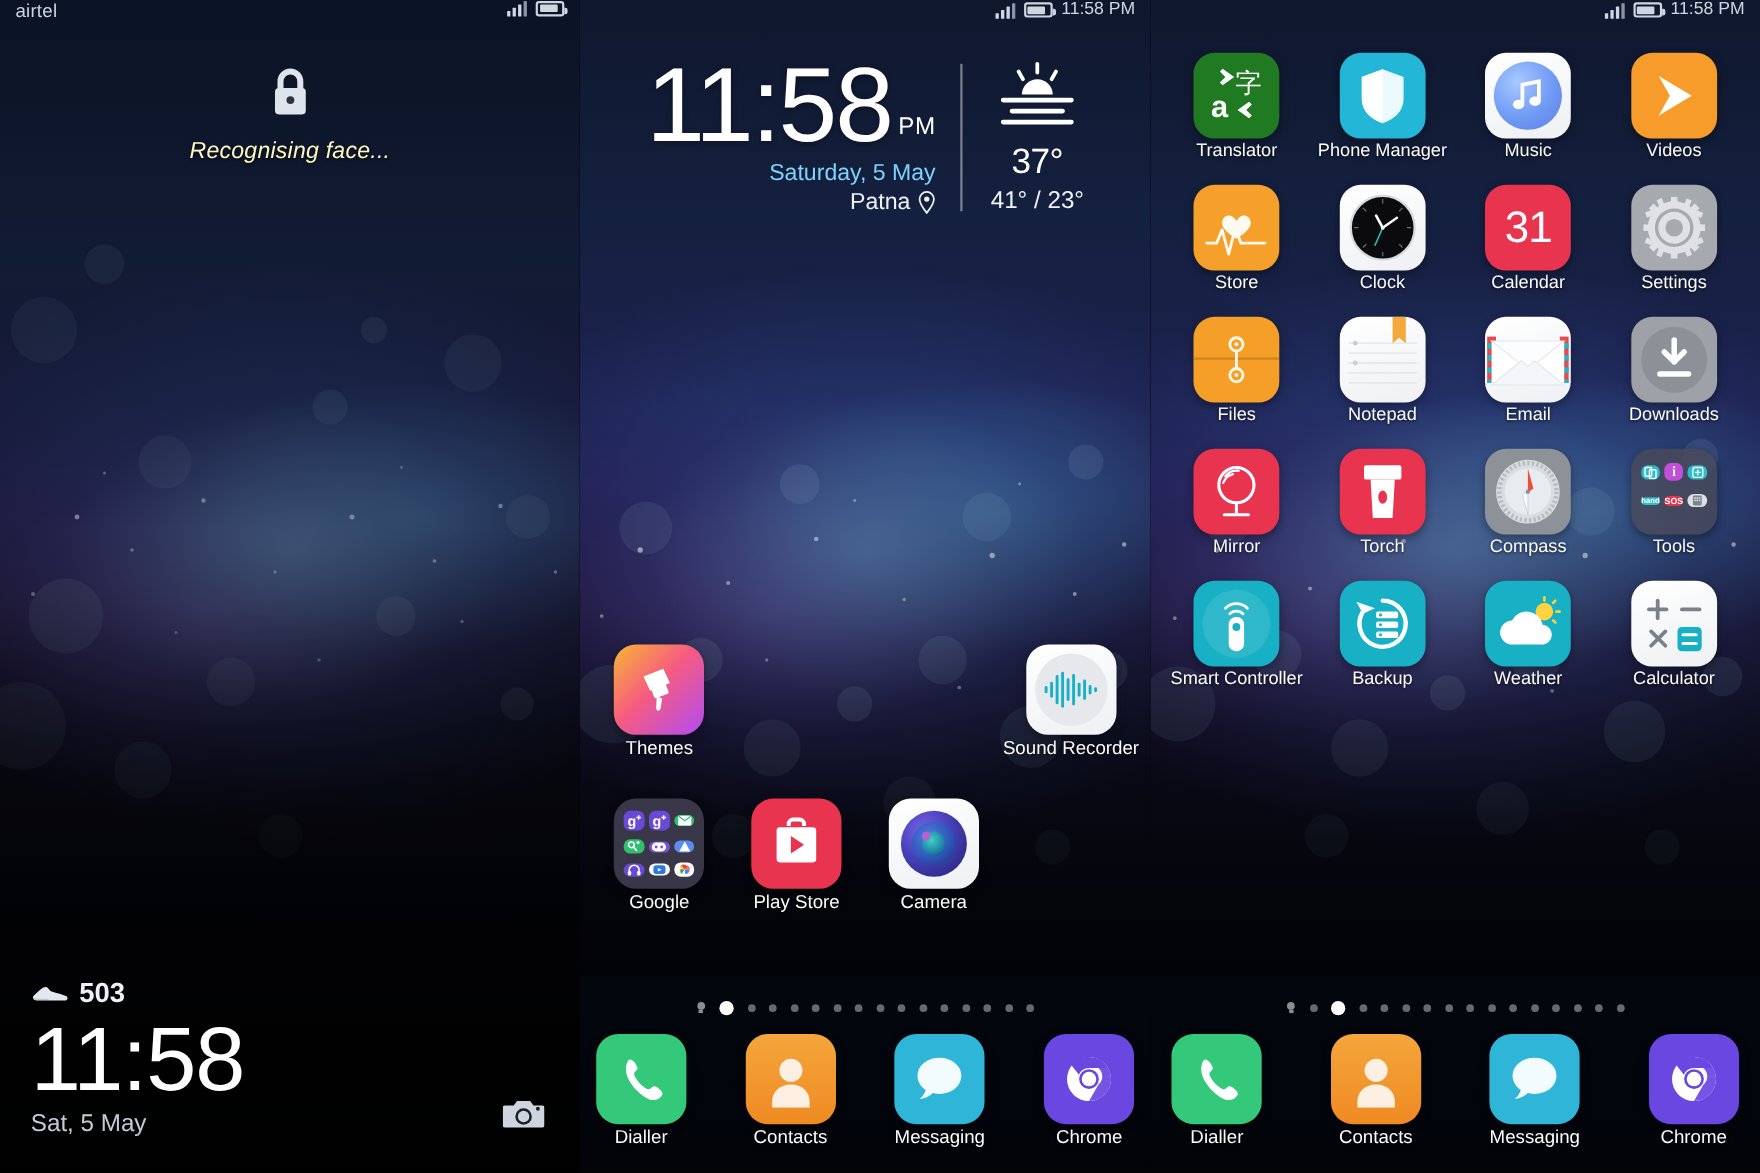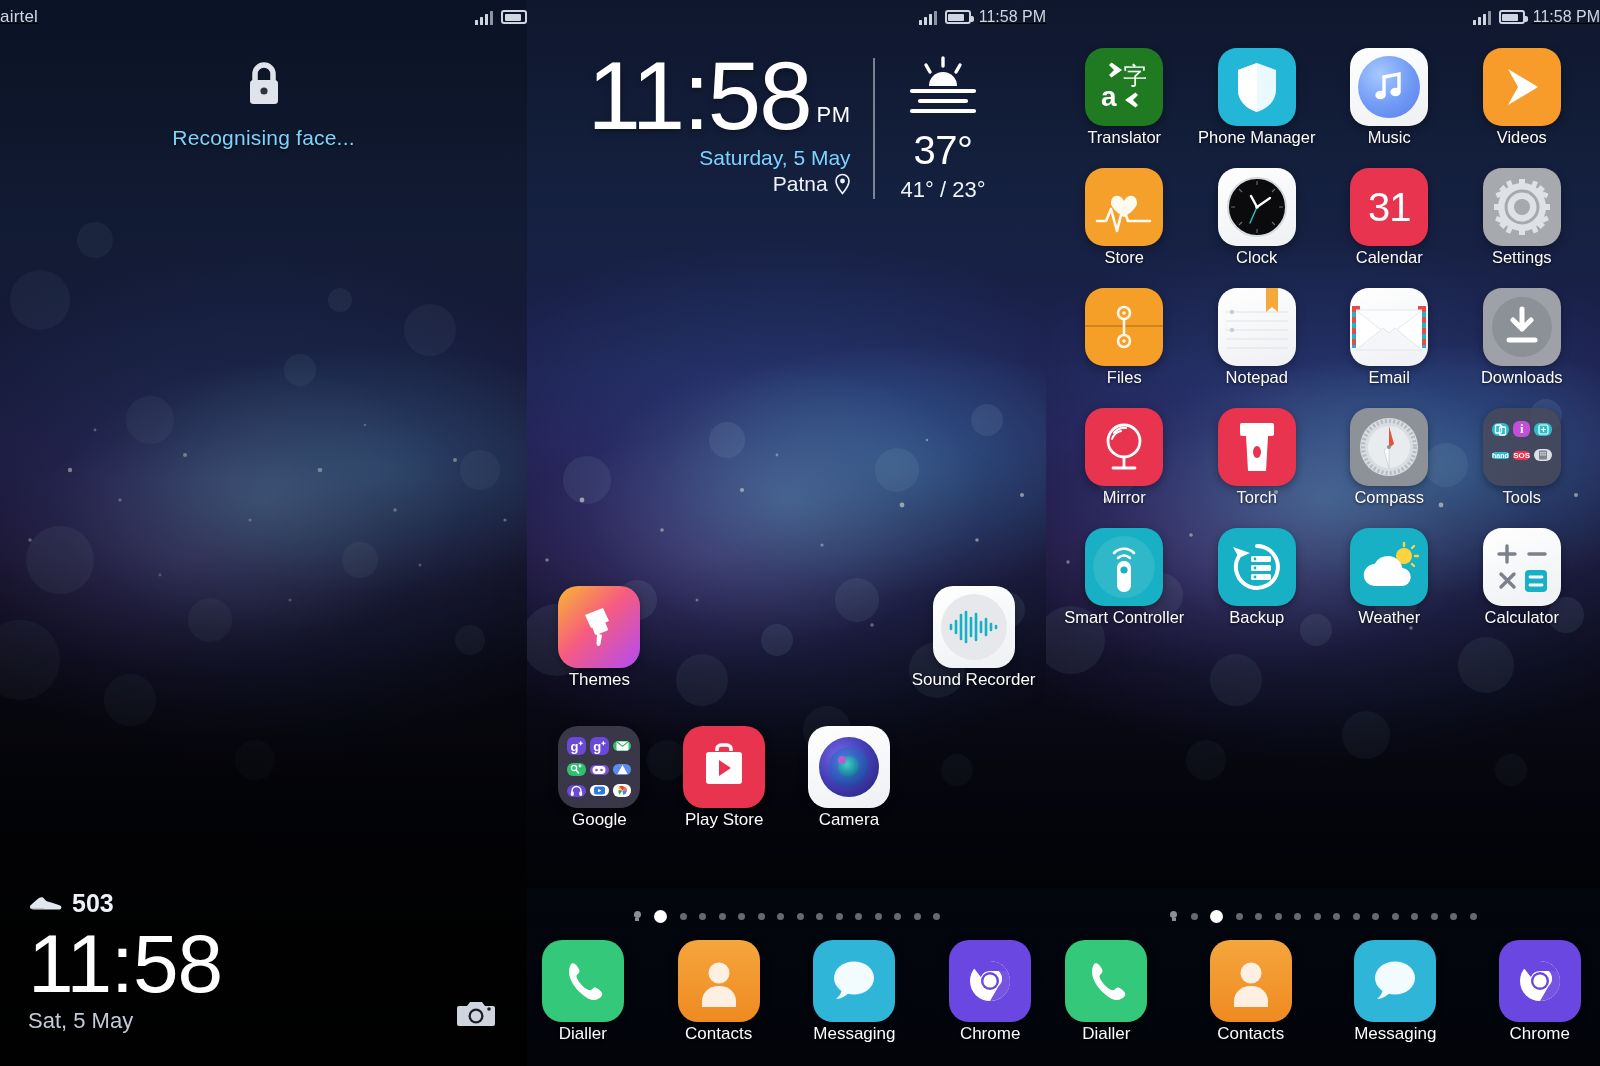--- a/index.html
+++ b/index.html
@@ -20,54 +20,54 @@
       radial-gradient(ellipse 90% 25% at 35% 52%, rgba(160,90,220,.45) 0%, rgba(80,30,120,.18) 45%, rgba(0,0,0,0) 70%),
       radial-gradient(ellipse 70% 18% at 72% 44%, rgba(90,210,255,.40) 0%, rgba(0,0,0,0) 65%),
       linear-gradient(180deg,#16213c 0%, #1b2a50 18%, #23275c 33%, #2a2360 42%, #251a46 52%, #14122c 62%, #0a0c1c 75%, #05070f 88%, #03040a 100%);
   }
   .wall.dim:after{ content:""; position:absolute; inset:0; background:linear-gradient(180deg, rgba(5,10,25,.42) 0%, rgba(5,10,25,.20) 35%, rgba(0,0,0,.50) 70%, rgba(0,0,0,.88) 100%); }
   .wall.lock { filter:brightness(.78) saturate(.9); }
   .wall.lock:after{ content:""; position:absolute; inset:0; background:linear-gradient(180deg, rgba(10,22,48,.80) 0%, rgba(12,24,52,.40) 22%, rgba(5,8,20,.25) 45%, rgba(0,0,0,.62) 72%, rgba(0,0,0,.95) 100%); }
   .stars{ position:absolute; inset:0; pointer-events:none; }
 
   
-  .statusbar{ position:absolute; top:0; left:0; right:0; height:34px; display:flex; align-items:center; padding:0 0; z-index:20;text-decoration:underline; }
+  .statusbar{ position:absolute; top:0; left:0; right:0; height:34px; display:flex; align-items:flex-start; padding:0 14px; z-index:20; }
   .carrier{ color:#cfd6e2; font-size:17px; letter-spacing:.2px; }
   .st-right{ margin-left:auto; display:flex; align-items:center; gap:8px; }
   .sig{ display:flex; align-items:flex-end; gap:2px; height:15px; }
   .sig i{ display:block; width:3px; background:#cfd6e2; border-radius:.5px; }
   .sig i:nth-child(1){height:5px}.sig i:nth-child(2){height:8px}.sig i:nth-child(3){height:11px}.sig i:nth-child(4){height:14px;background:#8c94a4}
   .batt{ position:relative; width:26px; height:14px; border:2px solid #cfd6e2; border-radius:3px; }
   .batt:before{ content:""; position:absolute; left:1.5px; top:1.5px; bottom:1.5px; width:16px; background:#cfd6e2; border-radius:1px; }
   .batt:after{ content:""; position:absolute; right:-5px; top:4px; width:3px; height:6px; background:#cfd6e2; border-radius:0 2px 2px 0; }
   .st-time{ color:#cfd6e2; font-size:16px; }
 
   
   .lock-center{ position:absolute; top:58px; left:0; right:0; display:flex; flex-direction:column; align-items:center; z-index:10; }
   .lock-icon svg{ display:block; }
-  .lock-msg{ margin-top:14px; color:#7dd3fc; font-size:21px; letter-spacing:.2px; text-shadow:0 1px 3px rgba(0,0,0,.6); }
+  .lock-msg{ margin-top:14px; color:#fef9c3; font-size:21px; letter-spacing:.2px; text-shadow:0 1px 3px rgba(0,0,0,.6);font-style:italic; }
 
   .lock-bottom{ position:absolute; left:28px; bottom:32px; z-index:10; }
   .steps{ display:flex; align-items:center; gap:10px; margin-bottom:6px; }
   .steps-count{ color:#eef2f8; font-size:25px; font-weight:600; }
   .lock-time{ color:#fff; font-size:82px; font-weight:300; line-height:.98; letter-spacing:-1px; }
   .lock-date{ color:#c4cbd8; font-size:22px; margin-top:4px; }
   .shutter{ position:absolute; right:32px; bottom:34px; z-index:10; }
 
   
   .widget{ position:absolute; top:52px; left:0; right:0; display:flex; justify-content:center; align-items:flex-start; z-index:10; }
   .w-clockcol{ display:flex; flex-direction:column; align-items:flex-end; padding-right:22px; }
   .w-timeline{ display:flex; align-items:flex-end; }
   .w-time{ color:#fff; font-size:96px; font-weight:200; line-height:.92; letter-spacing:-2px; text-shadow:0 2px 6px rgba(0,0,0,.35); }
   .w-ampm{ color:#fff; font-size:22px; font-weight:400; margin:0 0 12px 6px; letter-spacing:.5px; }
   .w-date{ color:#7dd3fc; font-size:21px; margin-top:6px; }
   .w-loc{ color:#eef2f8; font-size:21px; margin-top:2px; display:flex; align-items:center; gap:6px; }
   .w-div{ width:2px; align-self:stretch; background:rgba(255,255,255,.45); margin-top:6px; margin-bottom:4px; }
   .w-wx{ display:flex; flex-direction:column; align-items:center; padding-left:26px; padding-top:4px; }
-  .w-temp{ color:#fff; font-size:40px; font-weight:300; margin-top:8px; letter-spacing:-.5px; }
+  .w-temp{ color:#fff; font-size:32px; font-weight:300; margin-top:8px; letter-spacing:-.5px; }
   .w-range{ color:#eef2f8; font-size:22px; margin-top:4px; }
 
   
   .grid{ position:absolute; left:0; right:0; display:grid; z-index:10; }
   #home-grid{ top:586px; grid-template-columns:repeat(4,1fr); row-gap:36px; padding:0 10px; }
   #drawer-grid{ top:34px; grid-template-columns:repeat(4,1fr); row-gap:21px; padding:14px 12px 0; }
 
   .app{ display:flex; flex-direction:column; align-items:center; cursor:pointer; }
   .app .ic{ width:82px; height:82px; border-radius:20px; position:relative; display:flex; align-items:center; justify-content:center; box-shadow:0 3px 8px rgba(0,0,0,.35); overflow:hidden; }
   #drawer-grid .app .ic{ width:78px; height:78px; border-radius:19px; }

